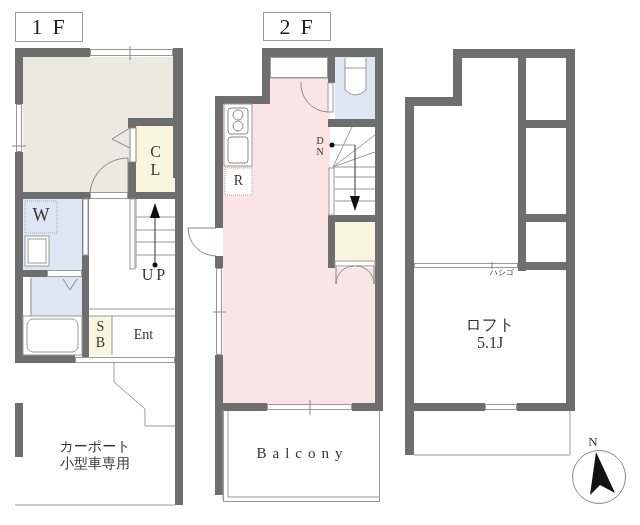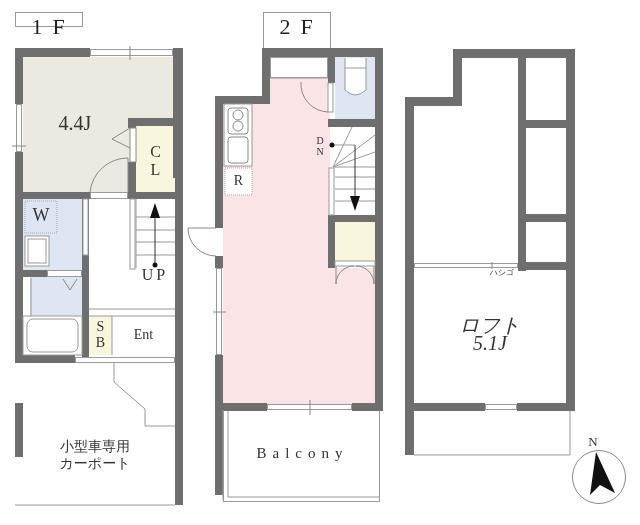--- a/index.html
+++ b/index.html
@@ -9,21 +9,21 @@
   .floor-label{position:absolute;border:1px solid #999;background:#fff;font-size:22px;text-align:center;line-height:27px;letter-spacing:10px;padding-left:8px;box-sizing:border-box;}
   .room-label{position:absolute;text-align:center;color:#333;}
   .window{position:absolute;background:#fff;border:1px solid #999;box-sizing:border-box;}
   svg{position:absolute;left:0;top:0;}
 </style>
 </head>
 <body>
 
 <div id="root">
 
-  <div class="floor-label" style="left:15px;top:12px;width:68px;height:15px;">1F</div>
+  <div class="floor-label" style="left:15px;top:12px;width:68px;height:30px;">1F</div>
 
   <div class="abs" style="left:23px;top:57px;width:152px;height:135px;background:#ece9e0;"></div>
   <div class="abs" style="left:136px;top:126px;width:39px;height:66px;background:#f8f6dc;"></div>
   <div class="abs" style="left:23px;top:199px;width:59px;height:71px;background:#dde6f2;"></div>
   <div class="abs" style="left:30px;top:277px;width:52px;height:40px;background:#dde6f2;"></div>
   <div class="abs" style="left:89px;top:316px;width:23px;height:39px;background:#f8f6dc;"></div>
 
   <div class="wall" style="left:15px;top:48px;width:75px;height:9px;"></div>
   <div class="wall" style="left:173px;top:48px;width:10px;height:130px;"></div>
   <div class="wall" style="left:175px;top:48px;width:8px;height:457px;"></div>
@@ -83,38 +83,37 @@
     <line x1="112" y1="316" x2="112" y2="355" stroke="#999"></line>
     <line x1="89" y1="316" x2="175" y2="316" stroke="#999"></line>
 
     <line x1="15" y1="505" x2="175" y2="505" stroke="#999"></line>
     <polyline points="114,363 114,382 145,409 145,426 175,426" fill="none" stroke="#999"></polyline>
 
     <path d="M188 228 A28 28 0 0 0 216 256" fill="none" stroke="#888"></path>
     <line x1="188" y1="228" x2="216" y2="228" stroke="#888"></line>
   </svg>
 
-  <div class="room-label" style="left:40px;top:112px;width:70px;font-size:20px;">4.4J</div>
   <div class="room-label" style="left:136px;top:143px;width:39px;font-size:16px;line-height:18px;">
       <div>C</div>
       <div>L</div>
     </div>
   <div class="room-label" style="left:25px;top:205px;width:32px;font-size:18px;">W</div>
   <div class="room-label" style="left:140px;top:266px;width:30px;font-size:16px;letter-spacing:3px;">UP</div>
   <div class="room-label" style="left:89px;top:319px;width:23px;font-size:14px;line-height:16px;">
       <div>S</div>
       <div>B</div>
     </div>
   <div class="room-label" style="left:112px;top:327px;width:63px;font-size:14px;">Ent</div>
   <div class="room-label" style="left:40px;top:438px;width:110px;font-size:14px;line-height:17px;font-family:'DejaVu Sans',sans-serif;">
+      <div>カーポート</div>
       <div>小型車専用</div>
-      <div>カーポート</div>
-    </div>
-
-  <div class="floor-label" style="left:263px;top:12px;width:68px;height:46px;">2F</div>
+    </div>
+
+  <div class="floor-label" style="left:263px;top:12px;width:68px;height:29px;">2F</div>
 
   <div class="abs" style="left:223px;top:104px;width:107px;height:300px;background:#fbe4e6;"></div>
   <div class="abs" style="left:270px;top:78px;width:60px;height:30px;background:#fbe4e6;"></div>
   <div class="abs" style="left:330px;top:268px;width:45px;height:136px;background:#fbe4e6;"></div>
   <div class="abs" style="left:335px;top:57px;width:40px;height:62px;background:#dde6f2;"></div>
   <div class="abs" style="left:335px;top:222px;width:40px;height:39px;background:#f8f6dc;"></div>
   <div class="abs" style="left:223px;top:410px;width:157px;height:92px;background:#fff;border:1px solid #999;border-top:none;"></div>
 
   <div class="wall" style="left:262px;top:48px;width:121px;height:9px;"></div>
   <div class="wall" style="left:262px;top:48px;width:8px;height:49px;"></div>
@@ -198,21 +197,21 @@
   <div class="wall" style="left:518px;top:262px;width:50px;height:8px;"></div>
   <div class="wall" style="left:405px;top:403px;width:80px;height:8px;"></div>
   <div class="wall" style="left:517px;top:403px;width:58px;height:8px;"></div>
   <div class="window" style="left:485px;top:404px;width:32px;height:6px;"></div>
   <div class="window" style="left:414px;top:263px;width:104px;height:5px;"></div>
   <svg width="640" height="525">
     <polyline points="414,455 570,455 570,411" fill="none" stroke="#999"></polyline>
     <line x1="492" y1="262" x2="492" y2="269" stroke="#888"></line>
   </svg>
   <div class="room-label" style="left:487px;top:267px;width:30px;font-size:8px;font-family:'DejaVu Sans',sans-serif;">ハシゴ</div>
-  <div class="room-label" style="left:455px;top:316px;width:70px;font-size:20px;line-height:18px;font-style:italic;">
+  <div class="room-label" style="left:455px;top:316px;width:70px;font-size:16px;line-height:18px;">
       <div style="font-family:'DejaVu Sans',sans-serif;">ロフト</div>
       <div>5.1J</div>
     </div>
 
   <div class="abs" style="left:572px;top:450px;width:54px;height:54px;border:1px solid #888;border-radius:50%;"></div>
   <svg width="640" height="525">
     <polygon points="596,452 615,493 600,485 590,495" fill="#111"></polygon>
   </svg>
   <div class="room-label" style="left:585px;top:434px;width:16px;font-size:13px;">N</div>
 </div>

